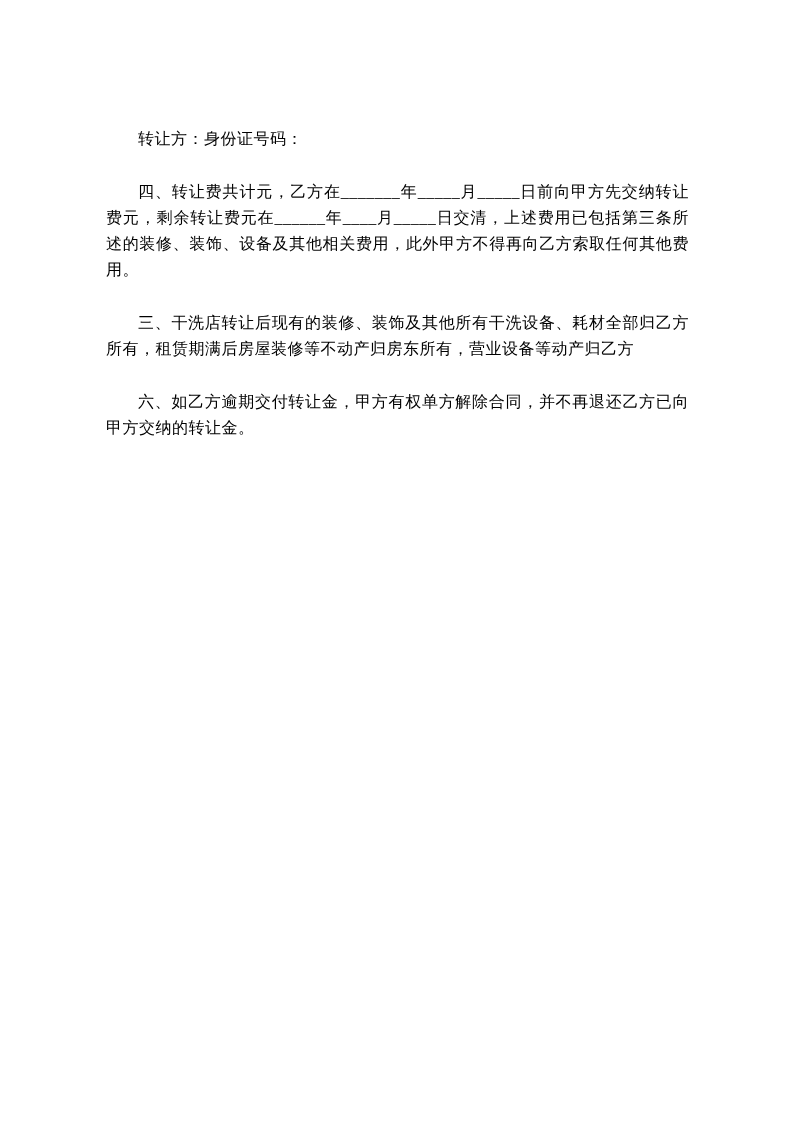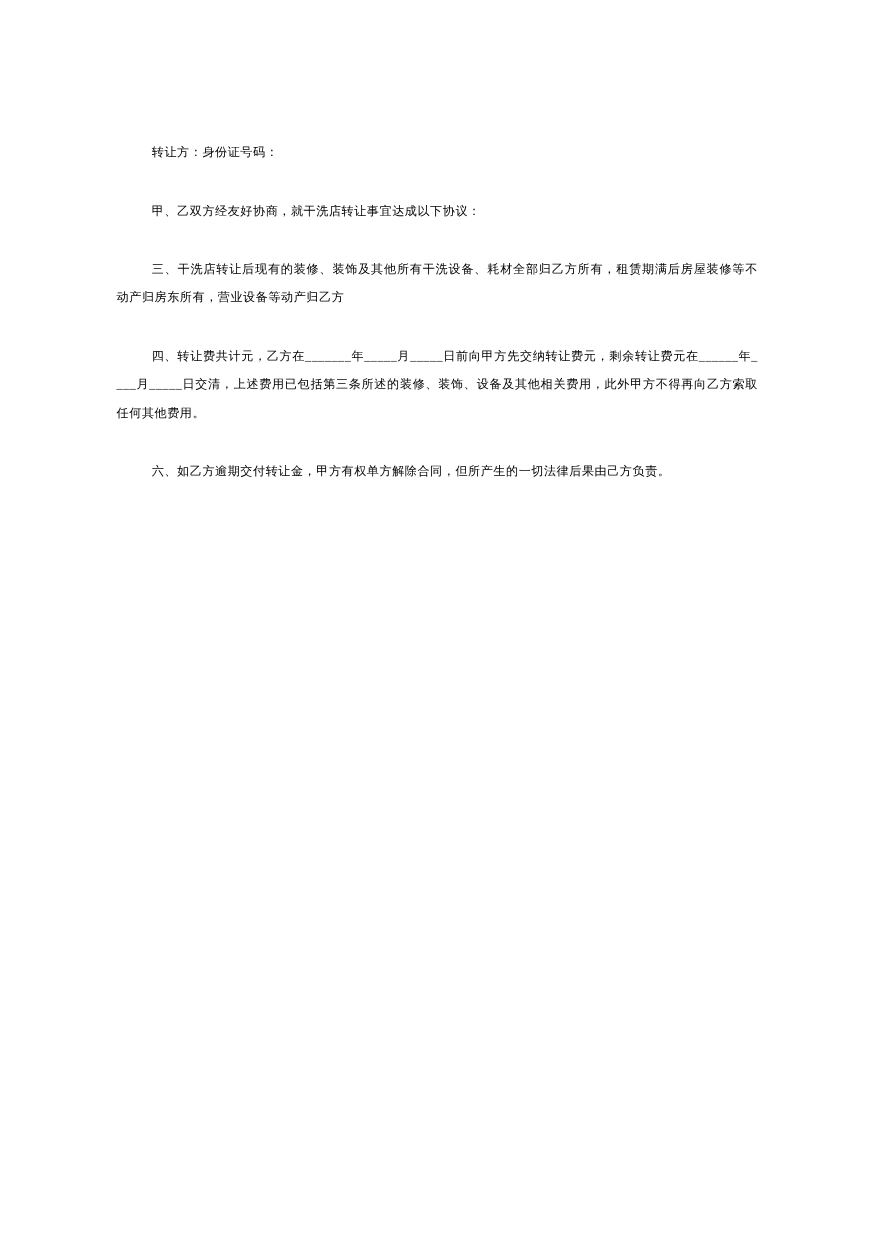--- a/index.html
+++ b/index.html
@@ -19,32 +19,31 @@
     color: #000000;
   }
   .content {
     position: absolute;
     top: 126px;
     left: 106px;
     width: 583px;
   }
   .para {
     margin: 0 0 27px 0;
-    font-size: 11px;
+    font-size: 16px;
     line-height: 26px;
     text-align: justify;
     text-indent: 32px;
     letter-spacing: 0.5px;
     word-break: break-all;
   }
 </style>
 </head>
 <body>
 
 <div class="page">
   <div class="content">
     <p class="para">转让方：身份证号码：</p>
-    <p class="para">甲、乙双方经友好协商，就干洗店转让事宜达成以下协议：</p>
+    <p class="para">四、转让费共计元，乙方在_______年_____月_____日前向甲方先交纳转让费元，剩余转让费元在______年____月_____日交清，上述费用已包括第三条所述的装修、装饰、设备及其他相关费用，此外甲方不得再向乙方索取任何其他费用。</p>
     <p class="para">三、干洗店转让后现有的装修、装饰及其他所有干洗设备、耗材全部归乙方所有，租赁期满后房屋装修等不动产归房东所有，营业设备等动产归乙方</p>
-    <p class="para">四、转让费共计元，乙方在_______年_____月_____日前向甲方先交纳转让费元，剩余转让费元在______年____月_____日交清，上述费用已包括第三条所述的装修、装饰、设备及其他相关费用，此外甲方不得再向乙方索取任何其他费用。</p>
-    <p class="para">六、如乙方逾期交付转让金，甲方有权单方解除合同，但所产生的一切法律后果由己方负责。</p>
+    <p class="para">六、如乙方逾期交付转让金，甲方有权单方解除合同，并不再退还乙方已向甲方交纳的转让金。</p>
   </div>
 </div>
 
 </body></html>

